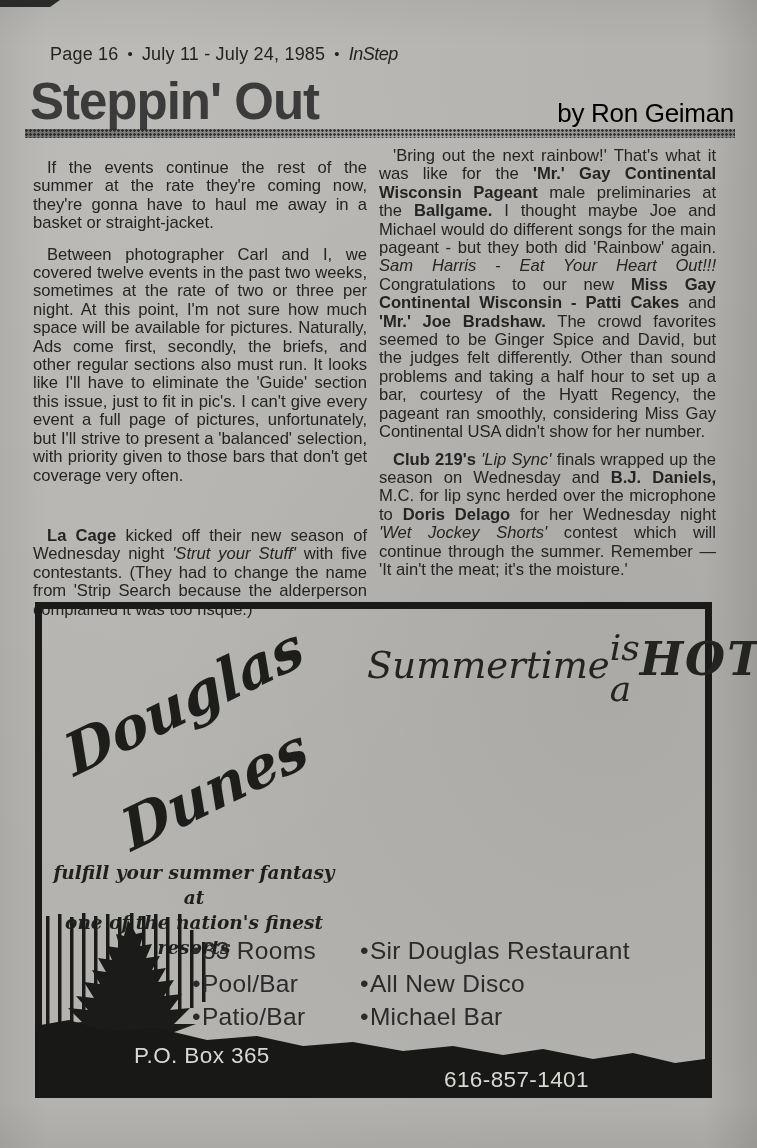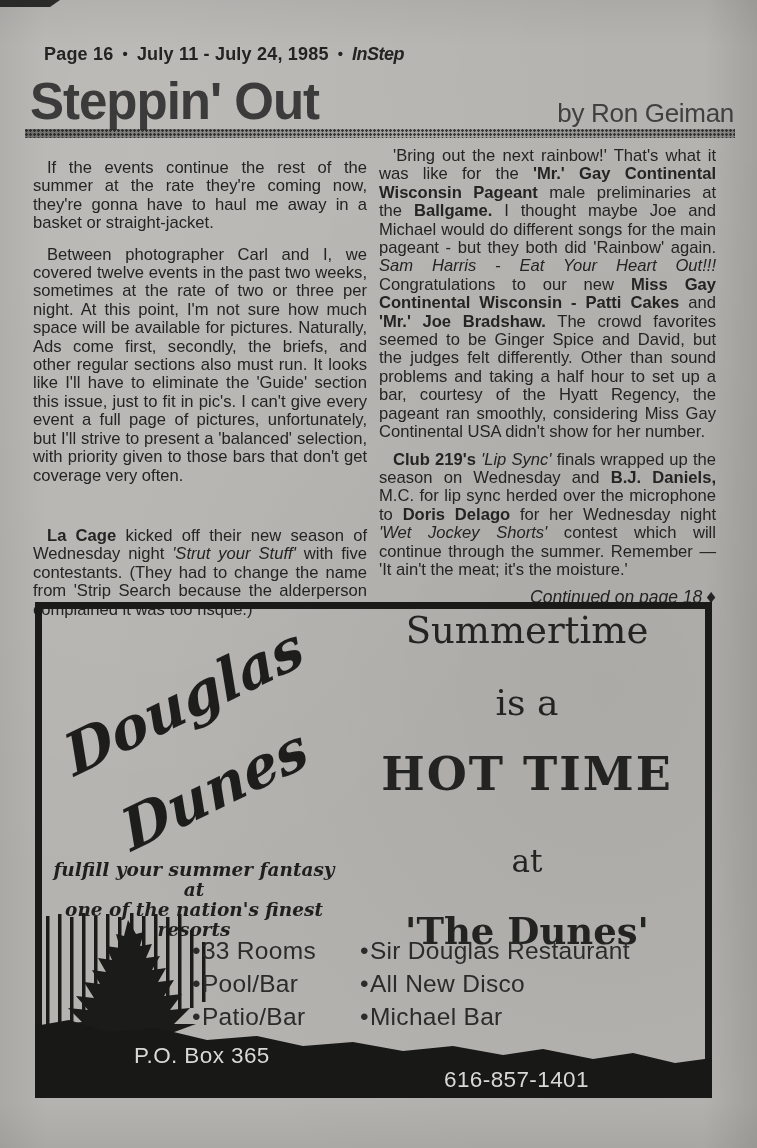--- a/index.html
+++ b/index.html
@@ -10,25 +10,25 @@
       radial-gradient(ellipse at 18% 12%, rgba(255,255,255,0.10), transparent 55%),
       radial-gradient(ellipse at 80% 60%, rgba(0,0,0,0.05), transparent 60%),
       linear-gradient(to right, rgba(0,0,0,0.06), transparent 6%, transparent 93%, rgba(0,0,0,0.10)),
       linear-gradient(to bottom, rgba(0,0,0,0.05), transparent 4%, transparent 96%, rgba(0,0,0,0.06));
     font-family:"Liberation Sans",sans-serif;
     color:#222;
   }
   .scan-edge{position:absolute;left:0;top:0;width:60px;height:7px;background:#2a2a28;transform:skewX(-55deg);transform-origin:top left;}
 
   
-  .hdr{position:absolute;left:44px;top:44px;font-size:18px;font-weight:bold;color:#232323;letter-spacing:.2px;white-space:nowrap;}
+  .hdr{position:absolute;left:50px;top:44px;font-size:18px;font-weight:normal;color:#232323;letter-spacing:.2px;white-space:nowrap;}
   .hdr .sep{margin:0 9px;font-size:15px;position:relative;top:-1px;}
   .hdr .mag{font-style:italic;letter-spacing:-.5px;}
   .title{position:absolute;left:30px;top:72px;font-size:51px;font-weight:bold;letter-spacing:-1px;color:#3b3b3b;}
-  .byline{position:absolute;right:23px;top:98px;font-size:26px;font-weight:400;color:#404040;letter-spacing:-.3px;}
+  .byline{position:absolute;right:23px;top:98px;font-size:26px;font-weight:400;color:#000000;letter-spacing:-.3px;}
   .halftone{
     position:absolute;left:25px;top:129px;width:710px;height:9px;
     background-image:
       linear-gradient(to right, rgba(25,25,25,0.45), rgba(25,25,25,0.10) 55%, rgba(25,25,25,0.28)),
       radial-gradient(circle at 1.5px 1.5px, #3d3d3d 1.15px, transparent 1.5px);
     background-size:100% 100%, 4px 4px;
   }
 
   
   .col{position:absolute;font-size:16.6px;line-height:18.4px;text-align:justify;color:#242424;}
@@ -41,28 +41,28 @@
   .seg-i{font-style:italic;}
   .continued{text-align:right;font-style:italic;font-size:17.5px;margin-top:1px;color:#242424;}
   .continued .dia{font-style:normal;font-size:19px;margin-left:4px;}
 
   
   .ad{position:absolute;left:35px;top:602px;width:677px;height:496px;border:7px solid #1a1a18;box-sizing:border-box;}
   .ad *{position:absolute;}
   .logo{font-family:"DejaVu Serif",serif;font-style:italic;font-weight:bold;color:#1d1d1c;letter-spacing:0px;white-space:nowrap;}
   .logo1{left:12px;top:58px;font-size:57px;transform:rotate(-26deg) skewX(-6deg);}
   .logo2{left:72px;top:146px;font-size:57px;transform:rotate(-26deg) skewX(-6deg);}
-  .headline{left:325px;top:0;width:320px;display:flex;flex-direction:column;align-items:center;font-family:"DejaVu Serif",serif;color:#232321;position:absolute;}
+  .headline{left:325px;top:18px;width:320px;display:flex;flex-direction:row;align-items:center;font-family:"DejaVu Serif",serif;font-style:italic;color:#232321;position:absolute;}
   .headline div{position:static;}
   .hl1{font-size:37px;margin-bottom:30px;}
   .hl2{font-size:36px;margin-bottom:24px;}
   .hl3{font-size:46px;font-weight:bold;letter-spacing:2px;margin-bottom:42px;white-space:nowrap;}
   .hl4{font-size:31px;margin-bottom:30px;}
   .hl5{font-size:37px;font-weight:bold;white-space:nowrap;}
-  .tagline{left:2px;top:251px;width:300px;text-align:center;font-family:"DejaVu Serif",serif;font-style:italic;font-weight:bold;font-size:18.5px;line-height:20px;color:#1f1f1e;}
+  .tagline{left:2px;top:251px;width:300px;text-align:center;font-family:"DejaVu Serif",serif;font-style:italic;font-weight:bold;font-size:18.5px;line-height:25px;color:#1f1f1e;}
   .tagline div{position:static;}
   .tree-art{left:-2px;top:303px;width:176px;height:168px;}
   .features{left:150px;top:327px;display:grid;grid-template-columns:168px auto;row-gap:4px;font-size:24.5px;line-height:29px;color:#2b2b2b;letter-spacing:.3px;}
   .features .item{position:static;white-space:nowrap;}
   .features .blt{position:static;margin-right:1px;}
   .dune-art{left:-7px;bottom:-7px;width:677px;height:80px;}
   .addr{color:#d9d8d4;font-size:22.5px;letter-spacing:.4px;white-space:nowrap;}
   .addr1{left:92px;top:434px;}
   .addr2{left:56px;top:458px;}
   .phone{left:402px;top:458px;}
@@ -82,23 +82,20 @@
 
 <div class="col col-left">
   <p><span>If the events continue the rest of the summer at the rate they're coming now, they're gonna have to haul me away in a basket or straight-jacket.</span></p>
   <p><span>Between photographer Carl and I, we covered twelve events in the past two weeks, sometimes at the rate of two or three per night. At this point, I'm not sure how much space will be available for pictures. Naturally, Ads come first, secondly, the briefs, and other regular sections also must run. It looks like I'll have to eliminate the 'Guide' section this issue, just to fit in pic's. I can't give every event a full page of pictures, unfortunately, but I'll strive to present a 'balanced' selection, with priority given to those bars that don't get coverage very often.</span></p>
   <p class="p3"><span class="seg-b">La Cage</span><span> kicked off their new season of Wednesday night </span><span class="seg-i">'Strut your Stuff'</span><span> with five contestants. (They had to change the name from 'Strip Search because the alderperson complained it was too risque.)</span></p>
 </div>
 
 <div class="col col-right">
   <p><span>'Bring out the next rainbow!'  That's what it was like for the </span><span class="seg-b">'Mr.' Gay Continental Wisconsin Pageant</span><span> male preliminaries at the </span><span class="seg-b">Ballgame.</span><span> I thought maybe Joe and Michael would do different songs for the main pageant - but they both did 'Rainbow' again. </span><span class="seg-i">Sam Harris - Eat Your Heart Out!!!</span><span> Congratulations to our new </span><span class="seg-b">Miss Gay Continental Wisconsin - Patti Cakes</span><span> and </span><span class="seg-b">'Mr.' Joe Bradshaw.</span><span> The crowd favorites seemed to be Ginger Spice and David, but the judges felt differently. Other than sound problems and taking a half hour to set up a bar, courtesy of the Hyatt Regency, the pageant ran smoothly, considering Miss Gay Continental USA didn't show for her number.</span></p>
   <p><span class="seg-b">Club 219's</span><span> </span><span class="seg-i">'Lip Sync'</span><span> finals wrapped up the season on Wednesday and </span><span class="seg-b">B.J. Daniels,</span><span> M.C. for lip sync herded over the microphone to </span><span class="seg-b">Doris Delago</span><span> for her Wednesday night </span><span class="seg-i">'Wet Jockey Shorts'</span><span> contest which will continue through the summer. Remember — 'It ain't the meat; it's the moisture.'</span></p>
-  <div class="continued">
-    <span>Continued on page 18</span><span class="dia">♦</span>
-  </div>
 </div>
 
 <div class="ad">
   <span class="logo logo1">Douglas</span>
   <span class="logo logo2">Dunes</span>
 
   <div class="headline">
     <div class="hl1">Summertime</div>
     <div class="hl2">is a</div>
     <div class="hl3">HOT TIME</div>

